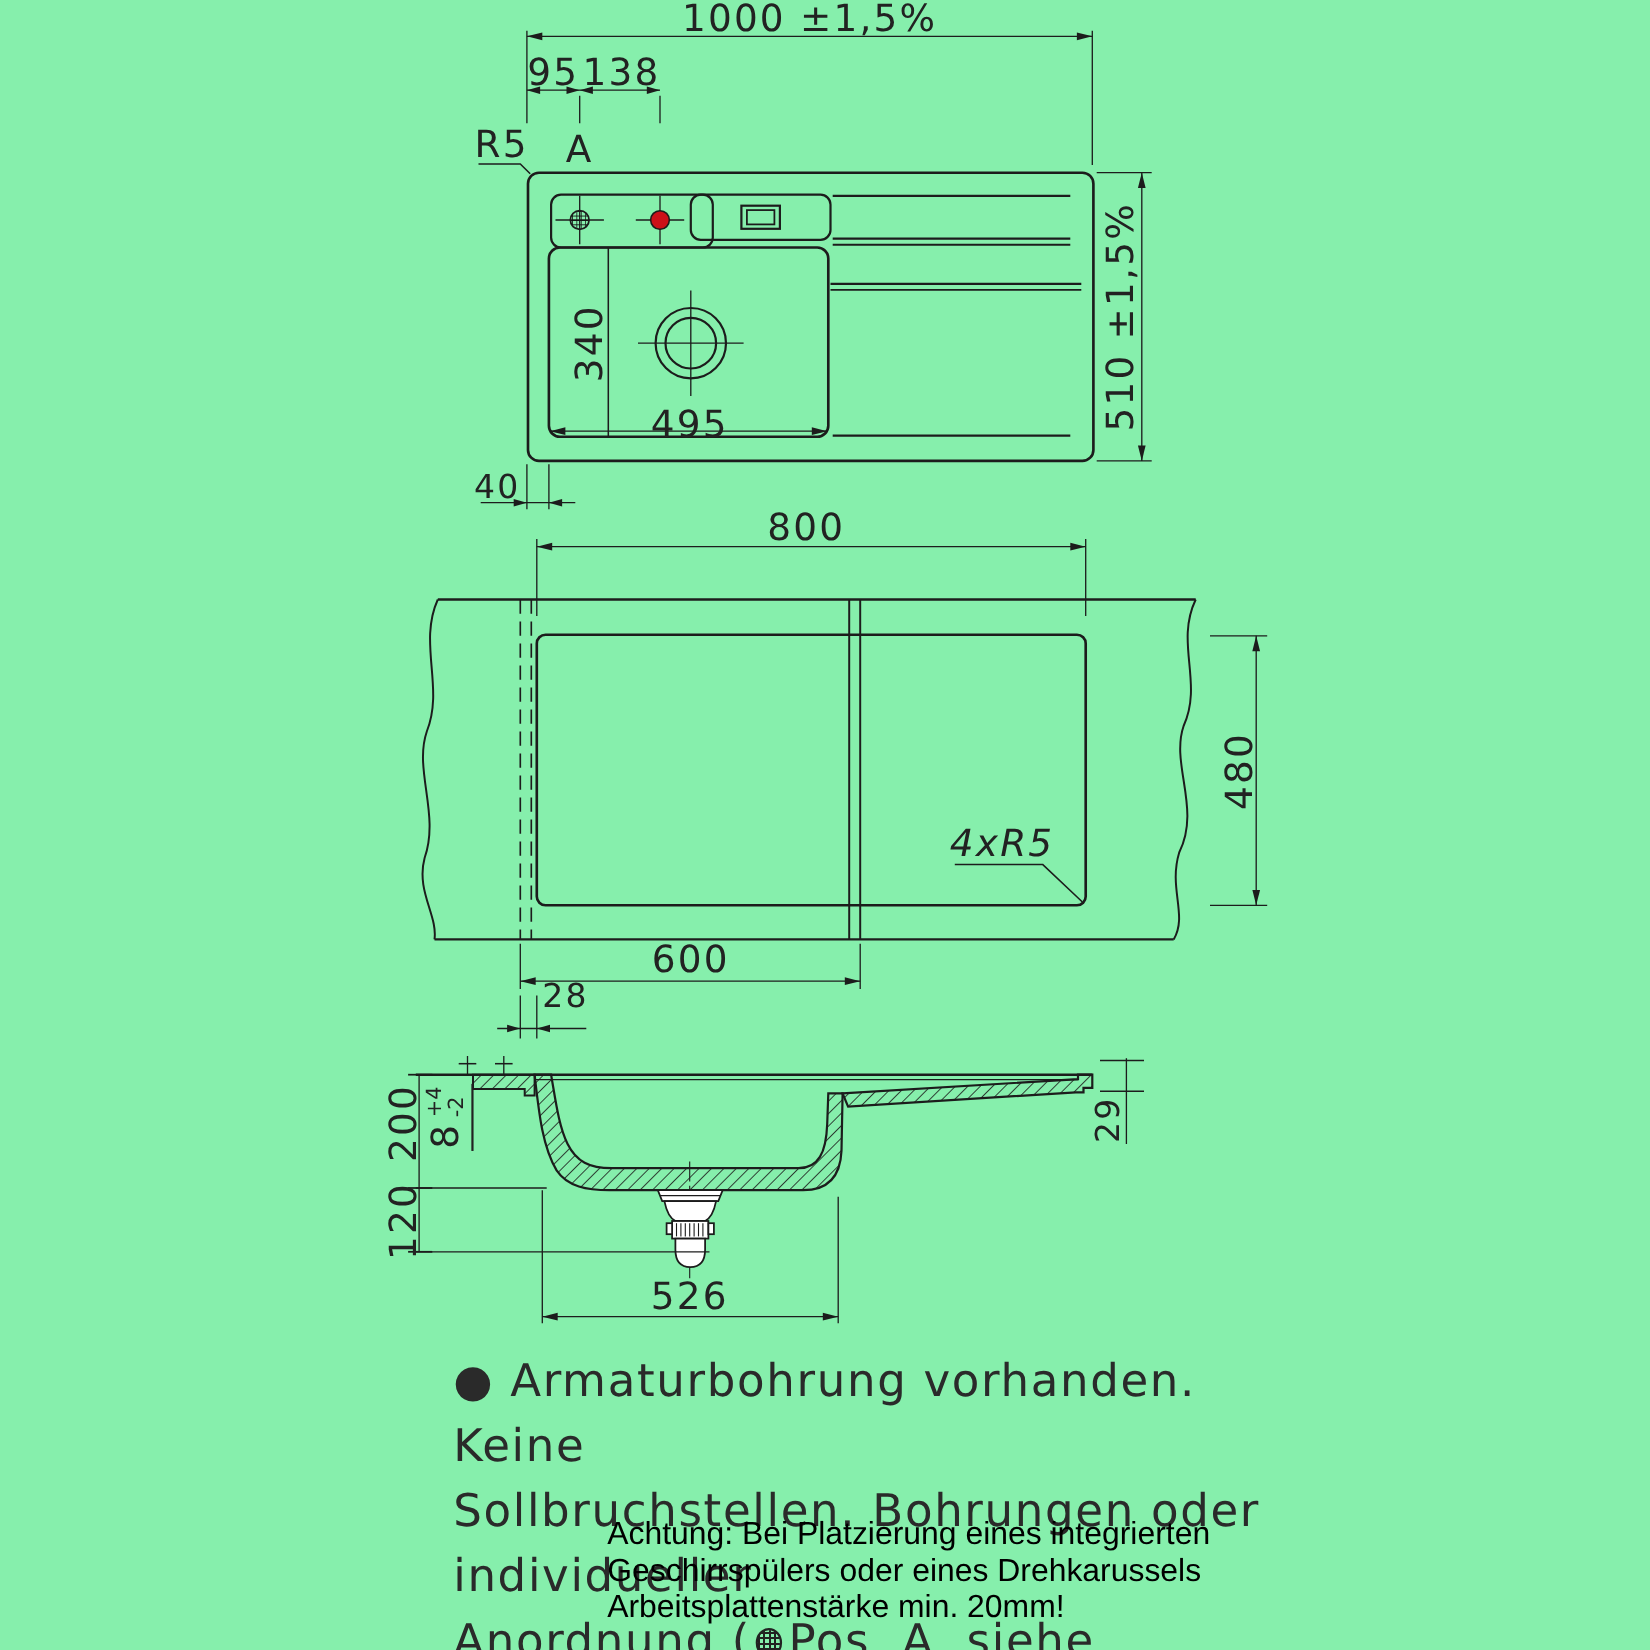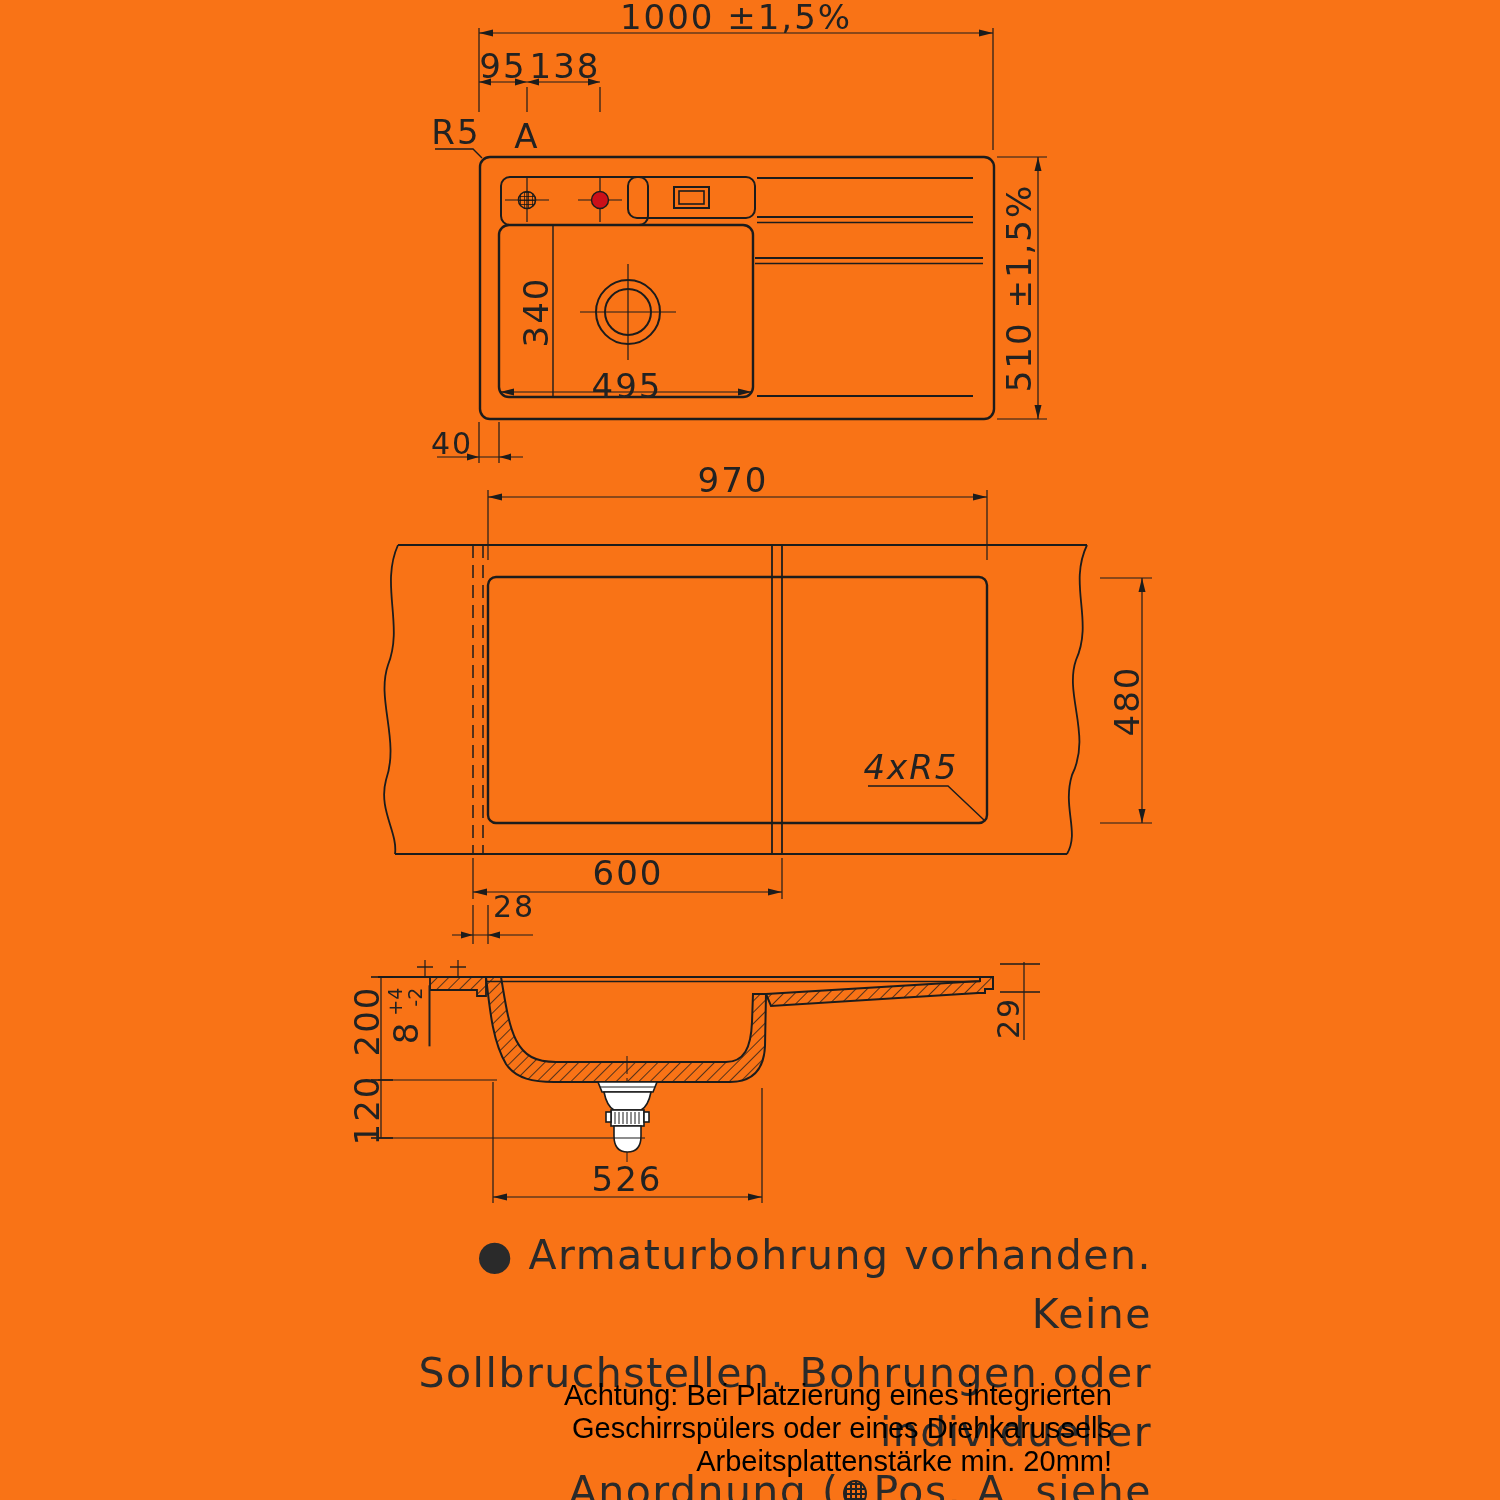--- a/index.html
+++ b/index.html
@@ -1,17 +1,17 @@
 <!DOCTYPE html>
 <html><head>
 <meta charset="utf-8">
 <style>
   html,body{margin:0;padding:0;background:#ffffff;}
-  #canvas{position:relative;width:1500px;height:1500px;background:#f97316;overflow:hidden;
-          font-family:"DejaVu Sans",sans-serif;color:#1c1c1c;text-align:right;}
+  #canvas{position:relative;width:1500px;height:1500px;background:#86efac;overflow:hidden;
+          font-family:"DejaVu Sans",sans-serif;color:#1c1c1c;}
   #draw{position:absolute;left:0;top:0;}
   .lbl{position:absolute;transform:translate(-50%,-50%);font-size:34px;letter-spacing:2px;
        color:#222;white-space:nowrap;font-family:"DejaVu Sans",sans-serif;}
   .rot{transform:translate(-50%,-50%) rotate(-90deg);}
   .sm{font-size:30px;}
   .tolwrap{display:inline-flex;align-items:center;border-bottom:2px solid #222;padding:0 2px 3px 2px;}
   .tol{display:inline-flex;flex-direction:column;font-size:19px;line-height:1.05;margin-left:5px;letter-spacing:0;}
   .tol i{font-style:normal;}
   .note1{position:absolute;left:412px;top:1226px;width:740px;font-size:41px;line-height:59px;
          letter-spacing:1.5px;color:#2a2a2a;font-weight:normal;}
@@ -207,21 +207,21 @@
   <div class="lbl" style="left:736px;top:17px;">1000 ±1,5%</div>
   <div class="lbl" style="left:503px;top:66px;">95</div>
   <div class="lbl" style="left:565px;top:66px;">138</div>
   <div class="lbl" style="left:456px;top:132px;">R5</div>
   <div class="lbl" style="left:527px;top:136px;">A</div>
   <div class="lbl rot" style="left:1019px;top:288px;">510 ±1,5%</div>
   <div class="lbl rot" style="left:536px;top:312px;">340</div>
   <div class="lbl" style="left:627px;top:386px;">495</div>
   <div class="lbl sm" style="left:452px;top:443px;">40</div>
 
-  <div class="lbl" style="left:733px;top:480px;">970</div>
+  <div class="lbl" style="left:733px;top:480px;">800</div>
   <div class="lbl rot" style="left:1127px;top:701px;">480</div>
   <div class="lbl" style="left:911px;top:767px;font-style:italic;">4xR5</div>
   <div class="lbl" style="left:628px;top:873px;">600</div>
   <div class="lbl sm" style="left:514px;top:906px;">28</div>
 
   <div class="lbl rot" style="left:367px;top:1021px;">200</div>
   <div class="lbl rot" style="left:408px;top:1016px;">
     <span class="tolwrap">
       <span>8</span>
       <span class="tol">

